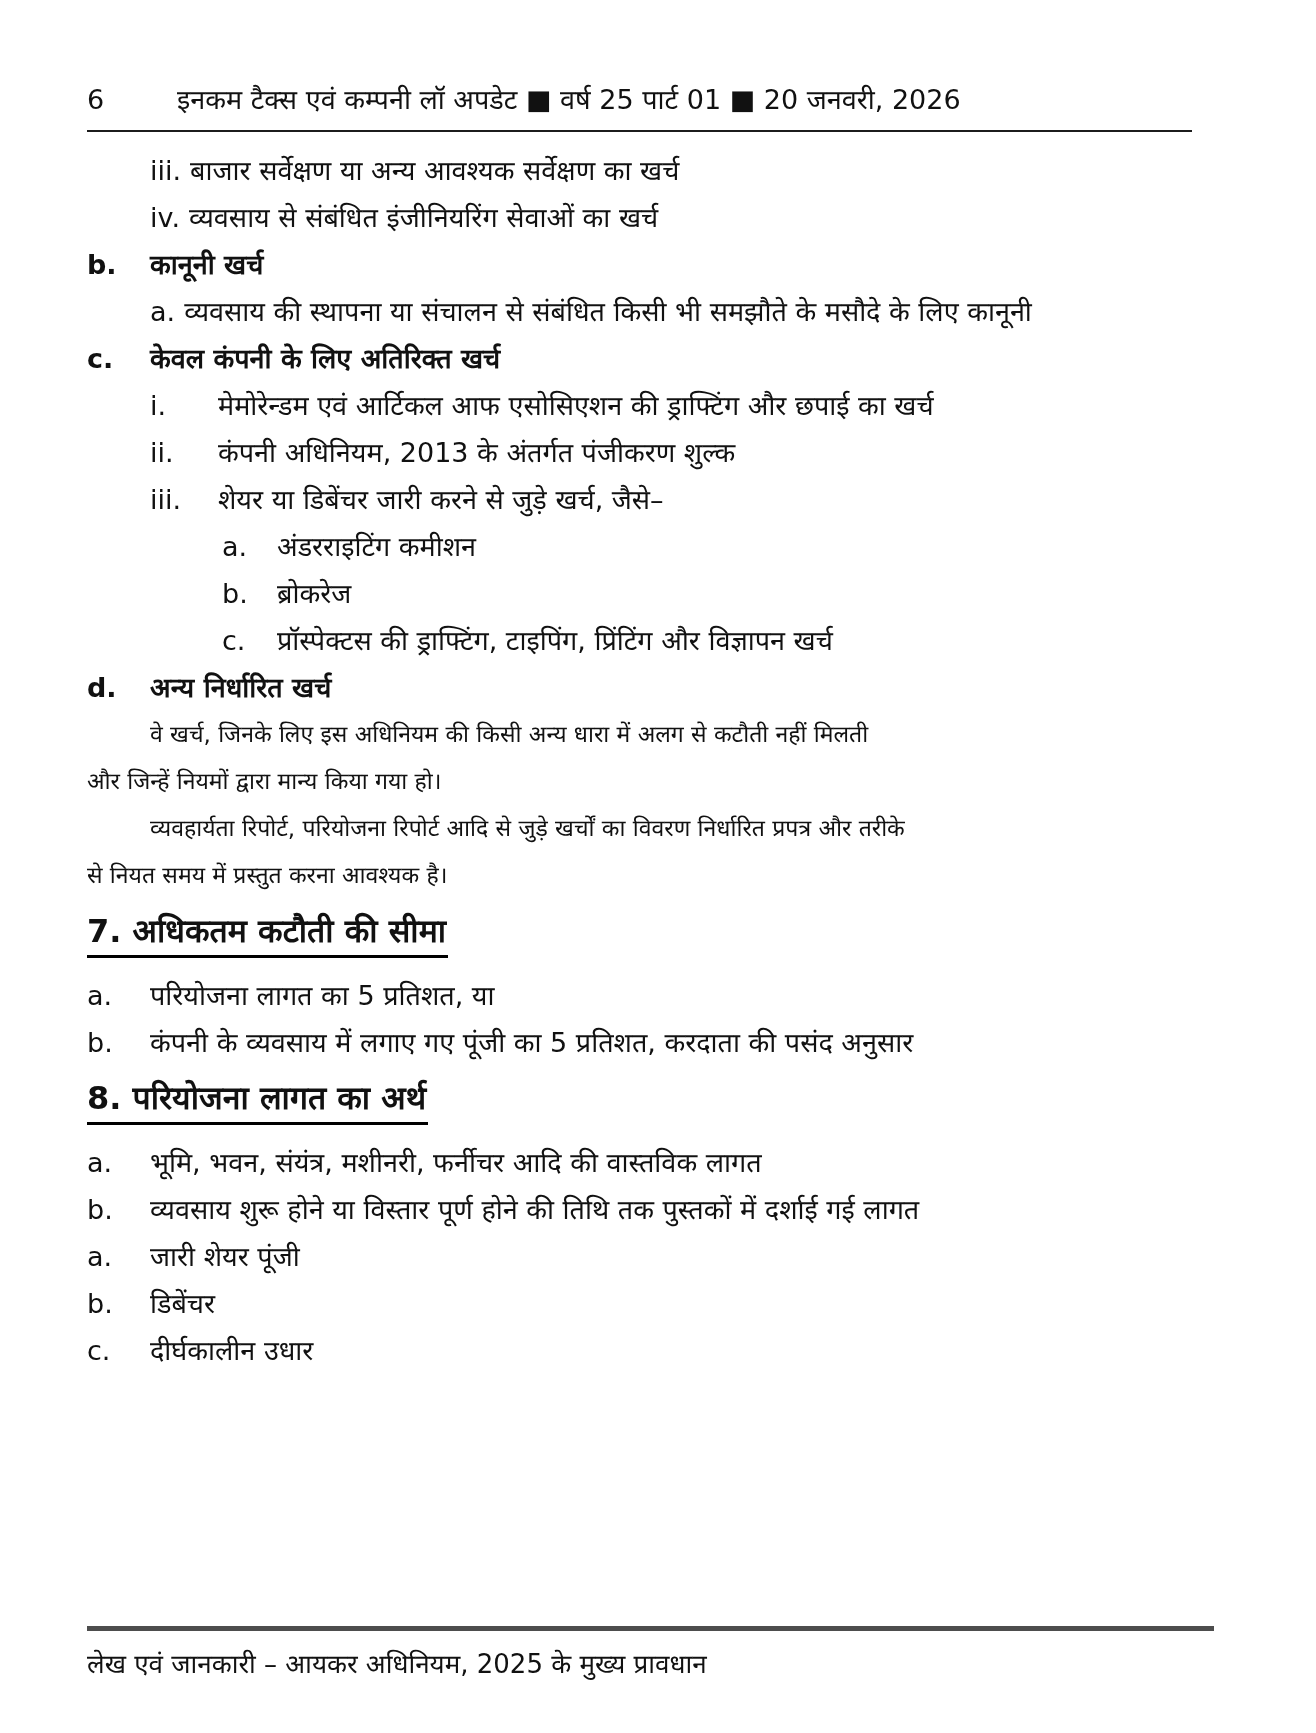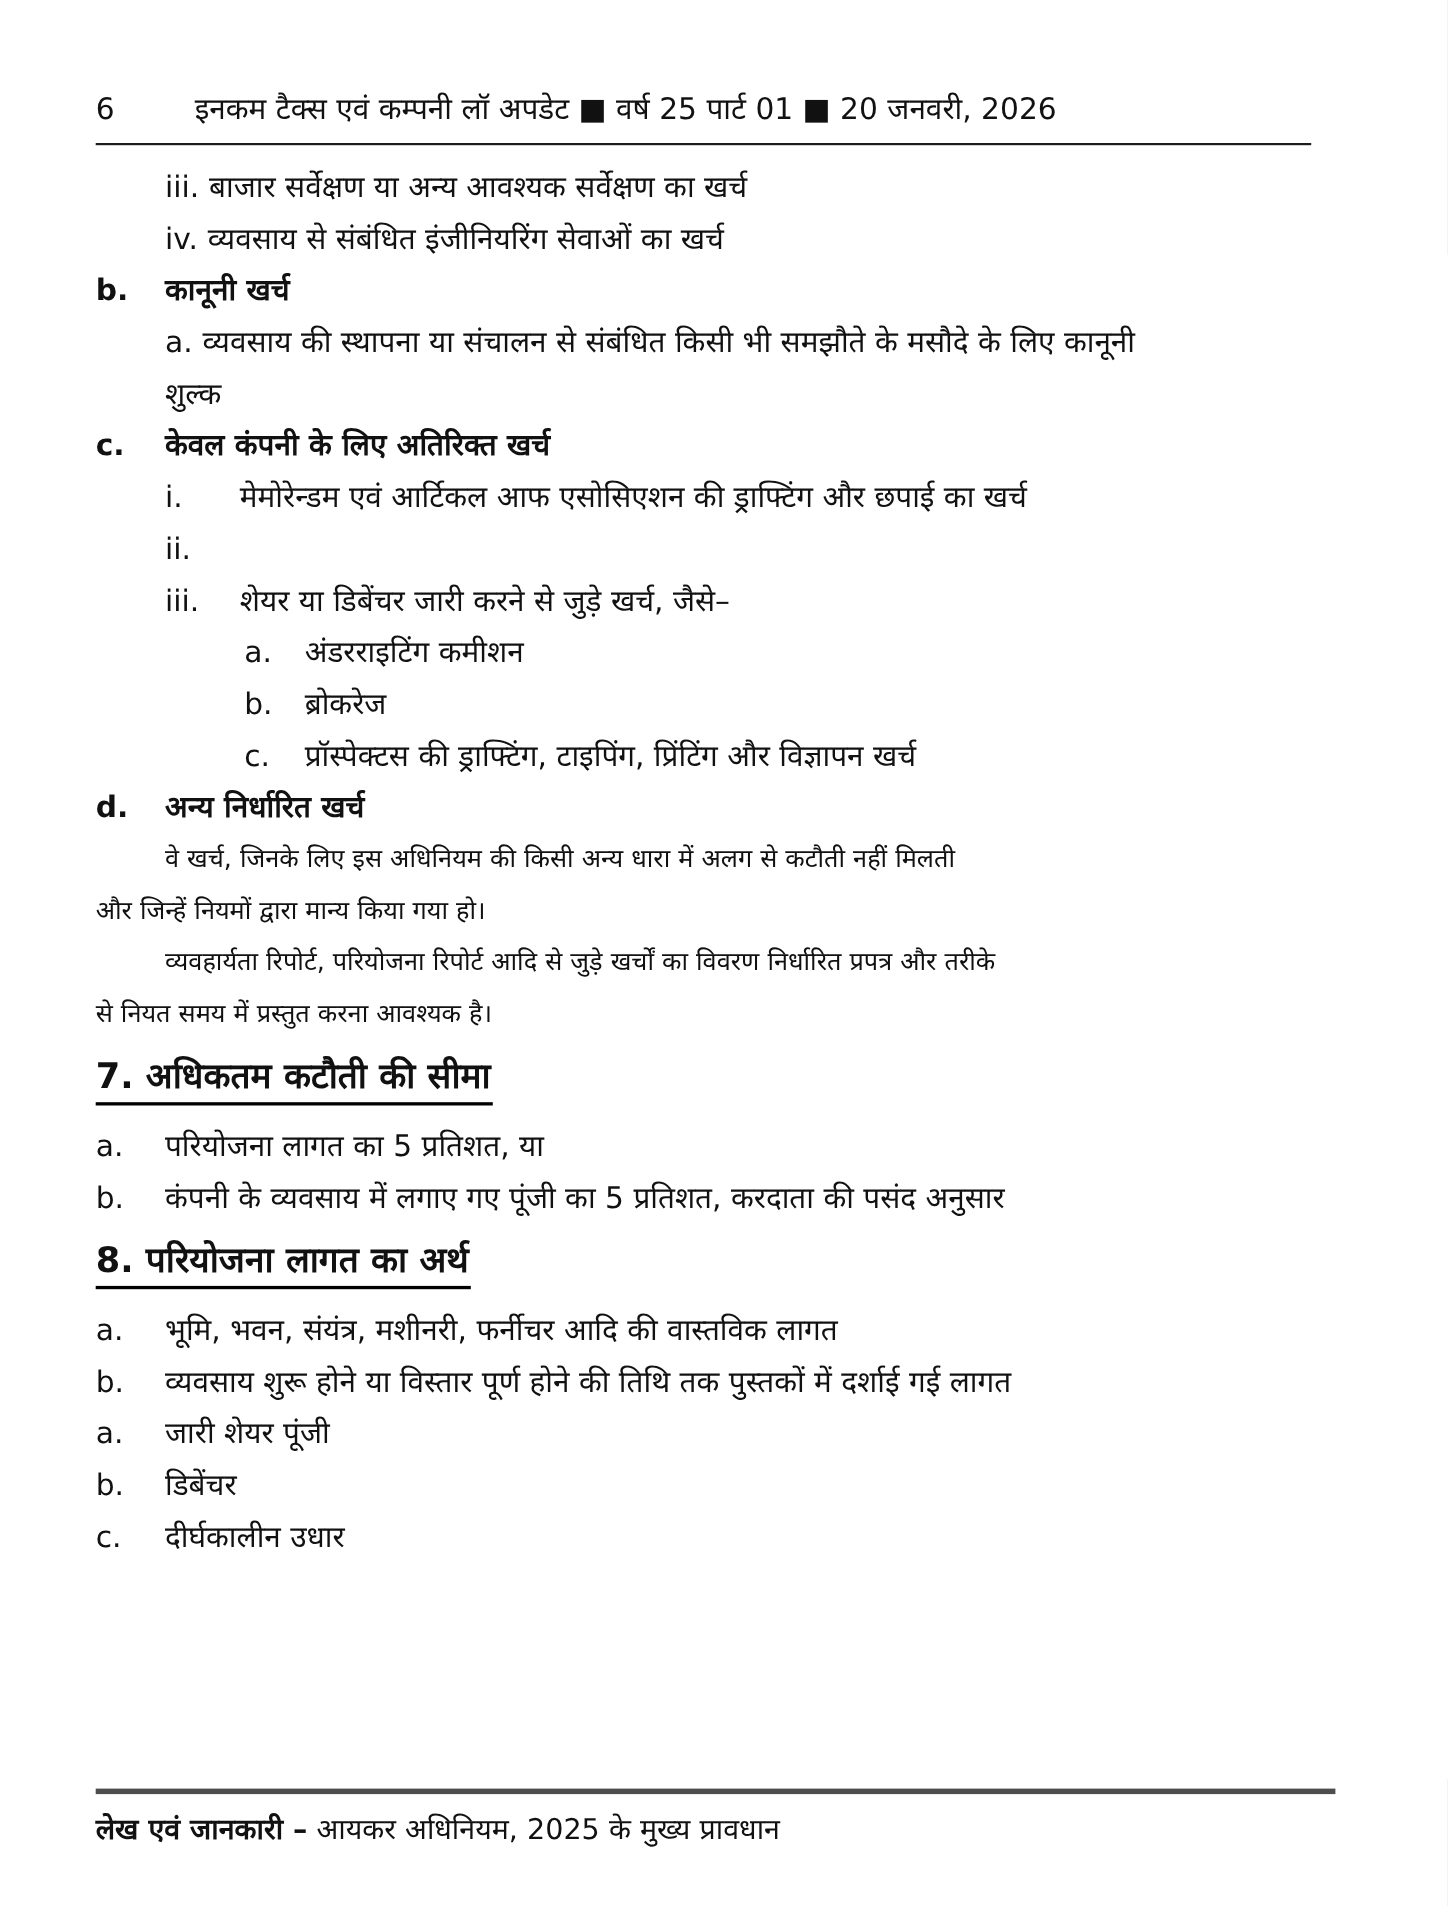--- a/index.html
+++ b/index.html
@@ -52,21 +52,21 @@
   }
   
   .footer-rule {
     position:absolute; top:1626px; left:87px; right:102px;
     height:5px; background:#4d4d4d;
   }
   .footer {
     position:absolute; top:1643px; left:87px; right:102px;
     font-size:26px; line-height:42px; white-space:nowrap;
   }
-  .footer .label { font-weight:bold; }
+  .footer .label { font-weight:normal; }
 </style>
 </head>
 <body>
 
 <div class="page">
 
   <div class="header">
     <span class="page-num">6</span>
     <span class="header-title">इनकम टैक्स एवं कम्पनी लॉ अपडेट ■ वर्ष 25 पार्ट 01 ■ 20 जनवरी, 2026</span>
   </div>
@@ -84,34 +84,32 @@
     </div>
 
     <div class="row">
       <span class="marker m1 bold">b.</span>
       <span class="bold">कानूनी खर्च</span>
     </div>
     <div class="row lvl2">
       <span class="marker inline-m">a.</span>
       <span>व्यवसाय की स्थापना या संचालन से संबंधित किसी भी समझौते के मसौदे के लिए कानूनी</span>
     </div>
-    <div class="row lvl2">
-      <span>शुल्क</span>
-    </div>
 
     <div class="row">
       <span class="marker m1 bold">c.</span>
       <span class="bold">केवल कंपनी के लिए अतिरिक्त खर्च</span>
     </div>
     <div class="row lvl2">
       <span class="marker m2">i.</span>
       <span>मेमोरेन्डम एवं आर्टिकल आफ एसोसिएशन की ड्राफ्टिंग और छपाई का खर्च</span>
     </div>
     <div class="row lvl2">
       <span class="marker m2">ii.</span>
+      <span>कंपनी अधिनियम, 2013 के अंतर्गत पंजीकरण शुल्क</span>
     </div>
     <div class="row lvl2">
       <span class="marker m2">iii.</span>
       <span>शेयर या डिबेंचर जारी करने से जुड़े खर्च, जैसे–</span>
     </div>
     <div class="row lvl3">
       <span class="marker m3">a.</span>
       <span>अंडरराइटिंग कमीशन</span>
     </div>
     <div class="row lvl3">

